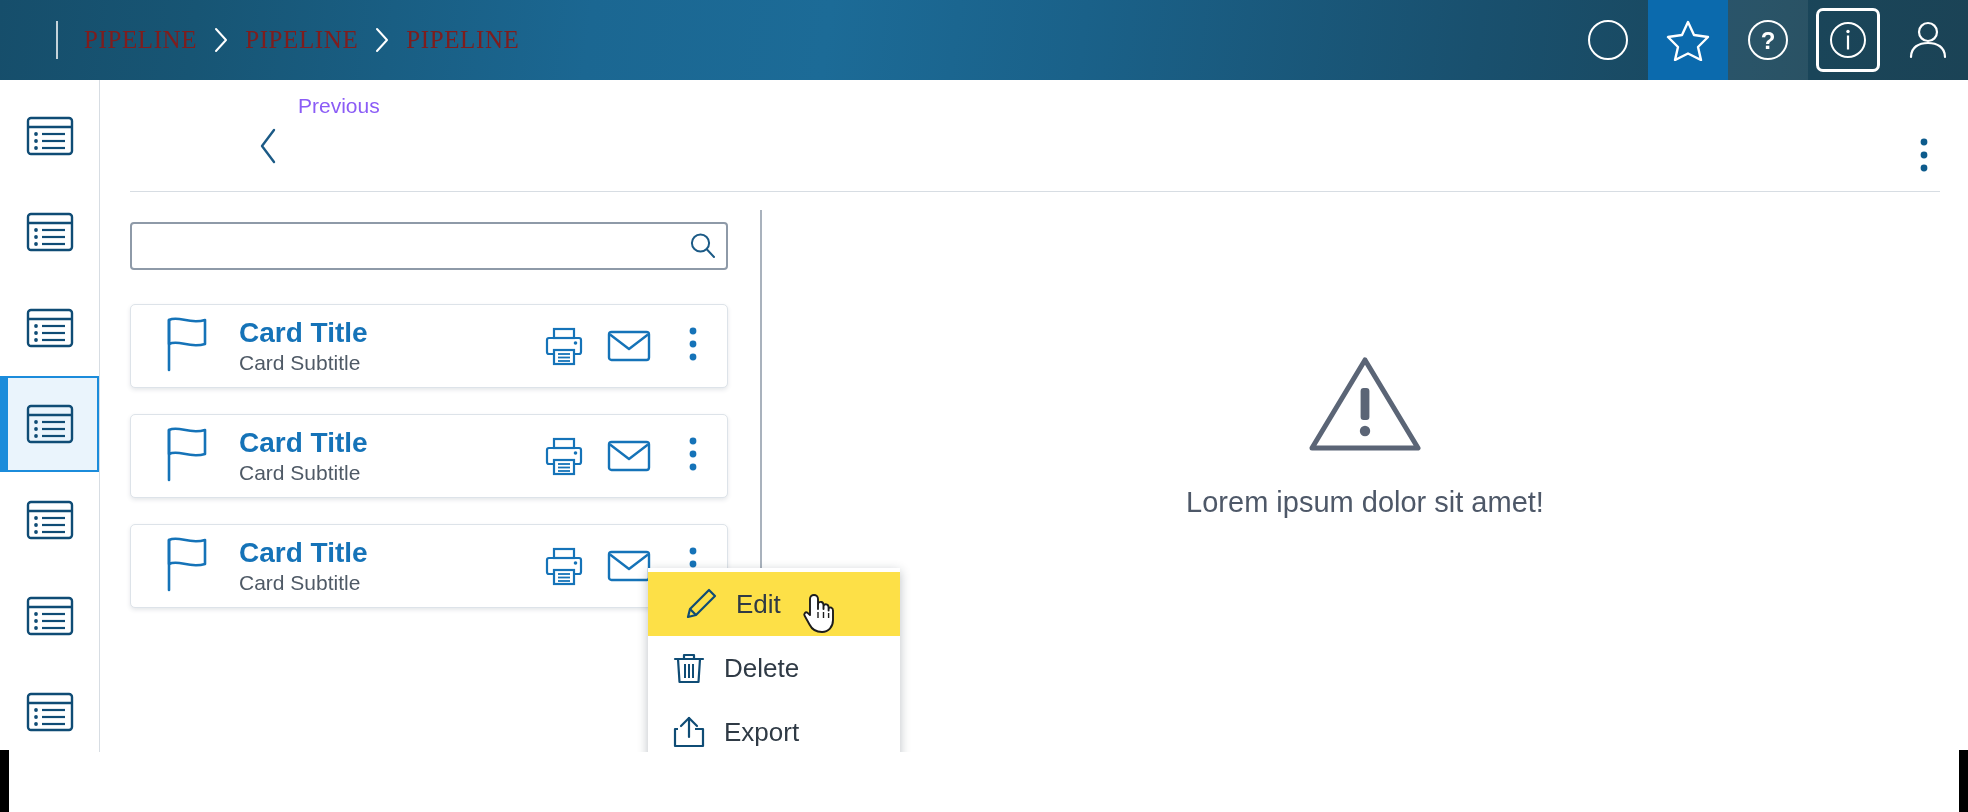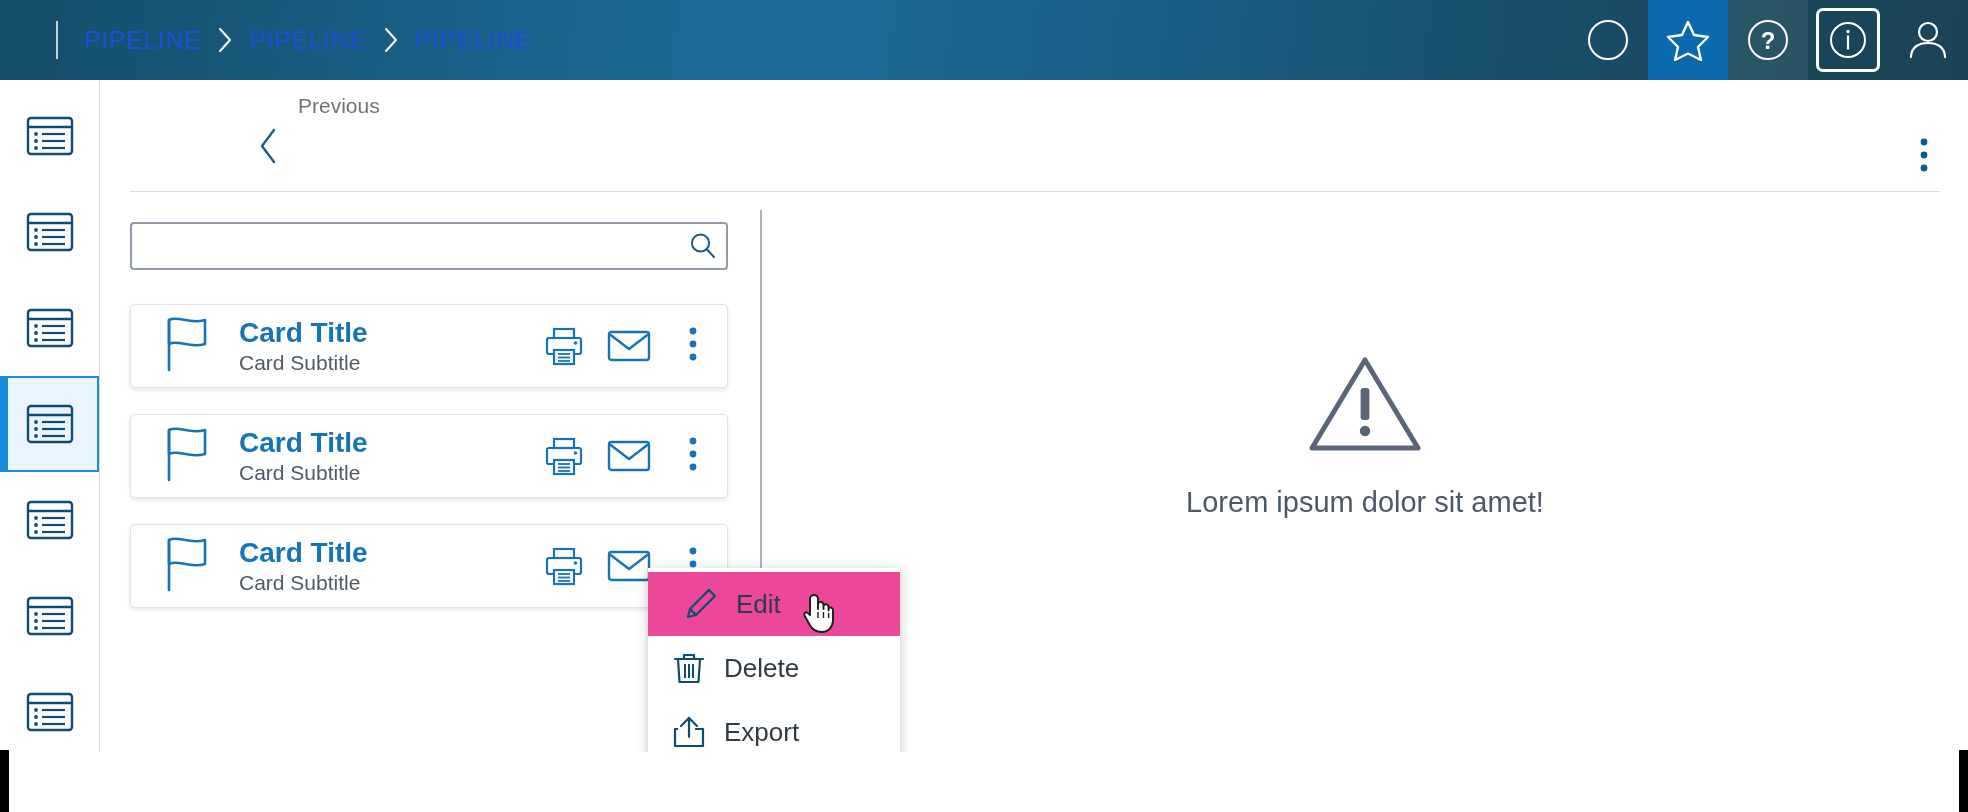--- a/index.html
+++ b/index.html
@@ -92,25 +92,26 @@
     margin: 0 26px 0 56px;
     position: relative; z-index: 2;
   }
   .breadcrumb {
     display: flex;
     align-items: center;
     position: relative; z-index: 2;
     gap: 16px;
   }
   .crumb {
-    color: #1d4ed8;
+    color: #7f1d1d;
     font-size: 25px;
     letter-spacing: 0.6px;
     font-weight: 400;
     cursor: pointer;
+    font-family: Liberation Serif, serif;
   }
   .crumb-chevron { display: flex; align-items: center; }
   .topbar-spacer { flex: 1; }
   .topbar-actions {
     display: flex;
     align-items: stretch;
     height: 80px;
     position: relative; z-index: 2;
   }
   .tb-btn {
@@ -176,21 +177,21 @@
     position: relative;
     padding: 14px 0 0 0;
     border-bottom: 1px solid #d7dde3;
     margin: 0 28px 0 30px;
     height: 112px;
     box-sizing: border-box;
   }
   .prev-link {
     position: absolute;
     left: 168px; top: 14px;
-    color: #737373;
+    color: #8b5cf6;
     font-size: 21px;
     cursor: pointer;
   }
   .back-chevron {
     position: absolute;
     left: 128px; top: 48px;
     cursor: pointer;
   }
   .title-row {
     position: absolute;
@@ -335,21 +336,21 @@
     padding: 4px 0;
   }
   .ctx-item {
     height: 64px;
     display: flex;
     align-items: center;
     padding-left: 24px;
     cursor: pointer;
     box-sizing: border-box;
   }
-  .ctx-item.active { background: #ec4899; padding-left: 36px; }
+  .ctx-item.active { background: #fde047; padding-left: 36px; }
   .ctx-icon { width: 44px; flex: none; display: flex; align-items: center; }
   .ctx-label {
     font-size: 26px;
     color: #2f3a45;
     margin-left: 8px;
   }
   .cursor-hand {
     position: absolute;
     left: 800px;
     top: 588px;

